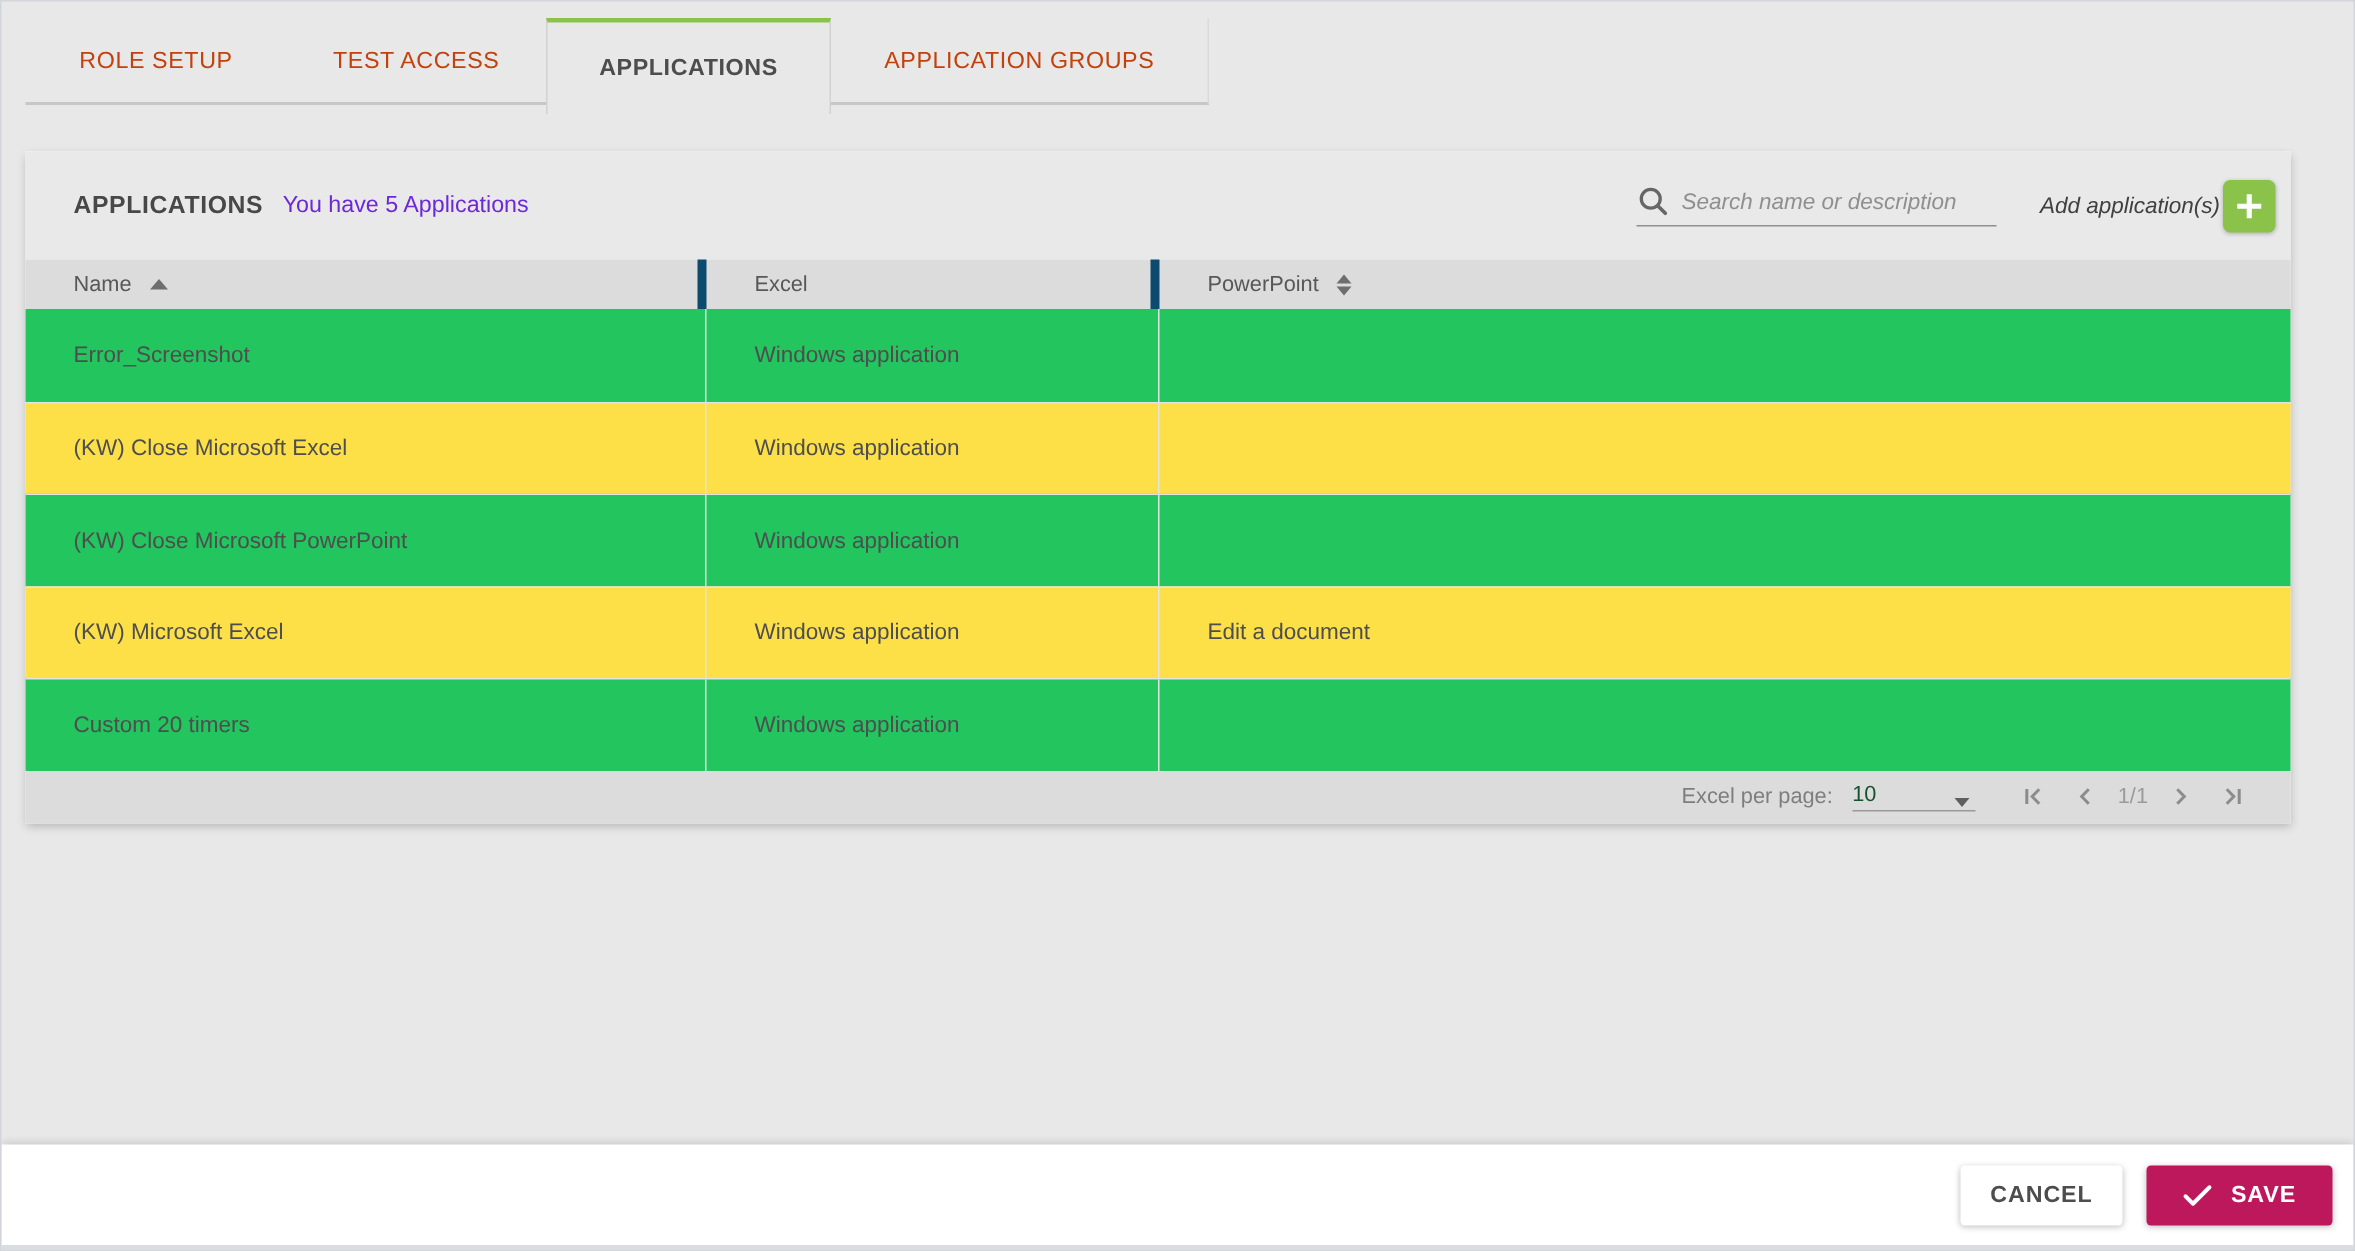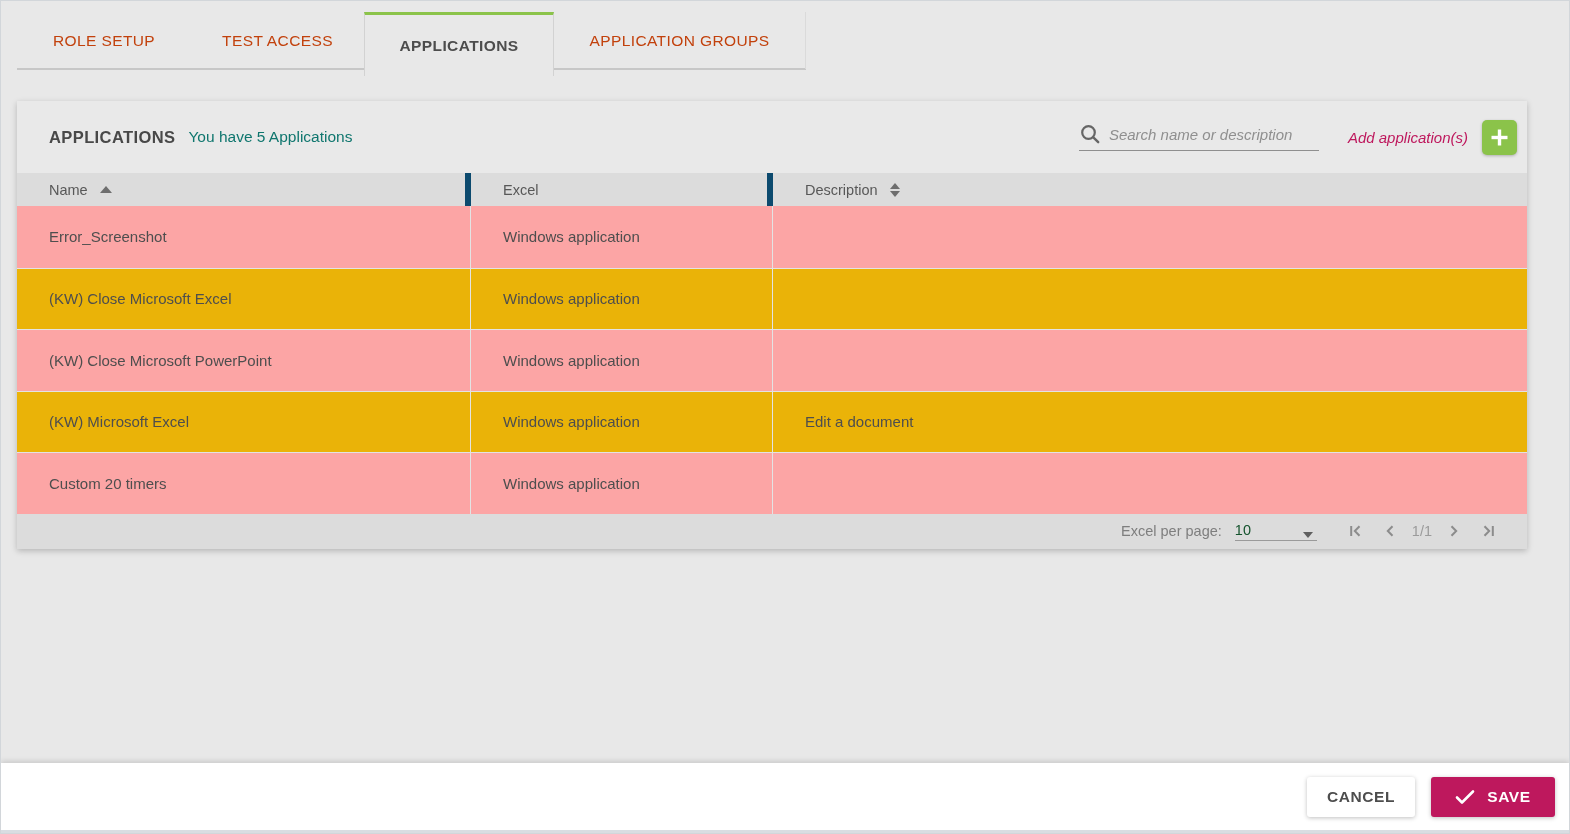--- a/index.html
+++ b/index.html
@@ -37,36 +37,36 @@
     position:absolute; left:16px; top:100px; width:1510px;
     background:#fff;
     box-shadow:0 2px 6px rgba(0,0,0,0.22);
   }
   .panel-header {
     height:72px; background:#e9e9e9;
     display:flex; align-items:center;
     padding:0 10px 0 32px;
   }
   .panel-title { font-size:16.5px; font-weight:bold; letter-spacing:0.4px; color:#484848; }
-  .panel-subtitle { font-size:15.5px; color:#0f766e; margin-left:13px; }
+  .panel-subtitle { font-size:15.5px; color:#6d28d9; margin-left:13px; }
   .header-spacer { flex:1; }
 
   .search-box {
     display:flex; align-items:center; width:240px;
     border-bottom:1px solid #8f8f8f; padding-bottom:5px;
   }
   .search-box svg { flex:none; margin-right:8px; }
   .search-box input {
     border:none; outline:none; background:transparent;
     font-family:Liberation Sans, sans-serif;
     font-size:15px; font-style:italic; color:#4a4a4a; width:100%;
   }
   .search-box input::placeholder { color:#8f8f8f; font-style:italic; opacity:1; }
 
-  .add-label { font-size:15px; font-style:italic; color:#be185d; margin:0 14px 0 29px; white-space:nowrap; }
+  .add-label { font-size:15px; font-style:italic; color:#404040; margin:0 2px 0 29px; white-space:nowrap; }
   .add-btn {
     width:35px; height:35px; border:none; border-radius:5px;
     background:#8bc34a; cursor:pointer;
     display:flex; align-items:center; justify-content:center;
     box-shadow:0 1px 3px rgba(0,0,0,0.25);
   }
 
   
   .thead { height:33px; background:#dcdcdc; display:flex; align-items:center; font-size:14.5px; color:#585858; }
   .th { display:flex; align-items:center; padding-left:32px; height:100%; cursor:pointer; }
@@ -85,23 +85,23 @@
     width:0; height:0;
     border-left:5px solid transparent; border-right:5px solid transparent;
     border-bottom:6px solid #6e6e6e;
   }
   .sort-both .down {
     width:0; height:0;
     border-left:5px solid transparent; border-right:5px solid transparent;
     border-top:6px solid #6e6e6e;
   }
 
-  .row { display:flex; height:61.5px; background:#fca5a5; cursor:pointer; font-size:15px; color:#4e4e4e; }
+  .row { display:flex; height:61.5px; background:#22c55e; cursor:pointer; font-size:15px; color:#4e4e4e; }
   .row + .row { border-top:1px solid #e3e3e3; }
-  .row.alt { background:#eab308; }
+  .row.alt { background:#fde047; }
   .cell { display:flex; align-items:center; padding-left:32px; height:100%; }
   .row .col-name, .row .col-type { border-right:1px solid #e3e3e3; }
 
   
   .tfoot {
     height:35px; background:#dcdcdc;
     display:flex; align-items:center; justify-content:flex-end;
     padding-right:22px; font-size:14.5px; color:#7e7e7e;
   }
   .ipp-label { margin-right:13px; }
@@ -181,21 +181,21 @@
 
   <div class="thead">
     <div class="th col-name">
       <span>Name</span>
       <span class="sort-asc"></span>
     </div>
     <div class="th col-type">
       <span>Excel</span>
     </div>
     <div class="th col-desc">
-      <span>Description</span>
+      <span>PowerPoint</span>
       <span class="sort-both">
           <span class="up"></span>
           <span class="down"></span>
         </span>
     </div>
   </div>
 
   <div>
     <div class="row">
       <div class="cell col-name">Error_Screenshot</div>

